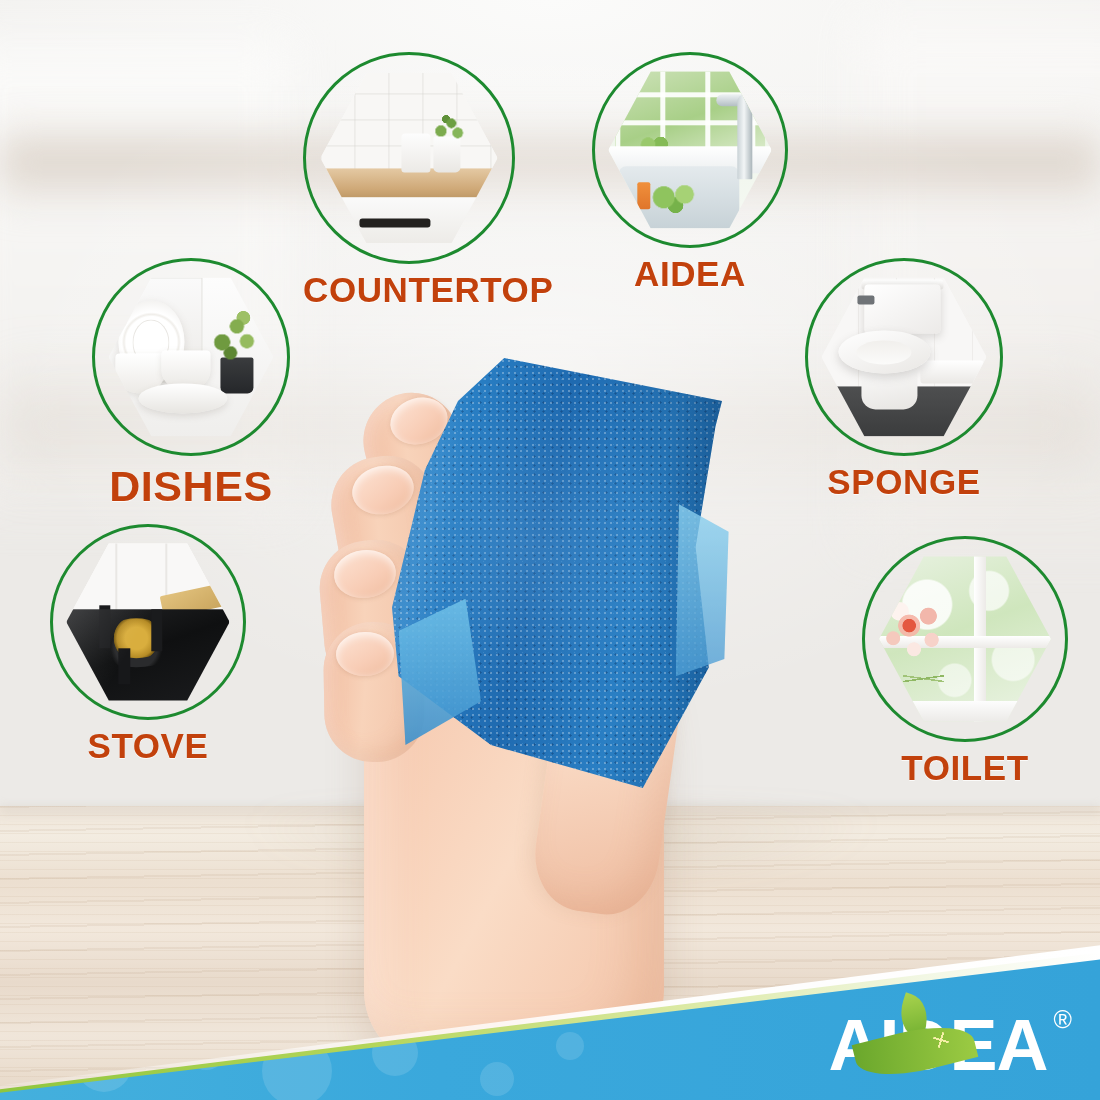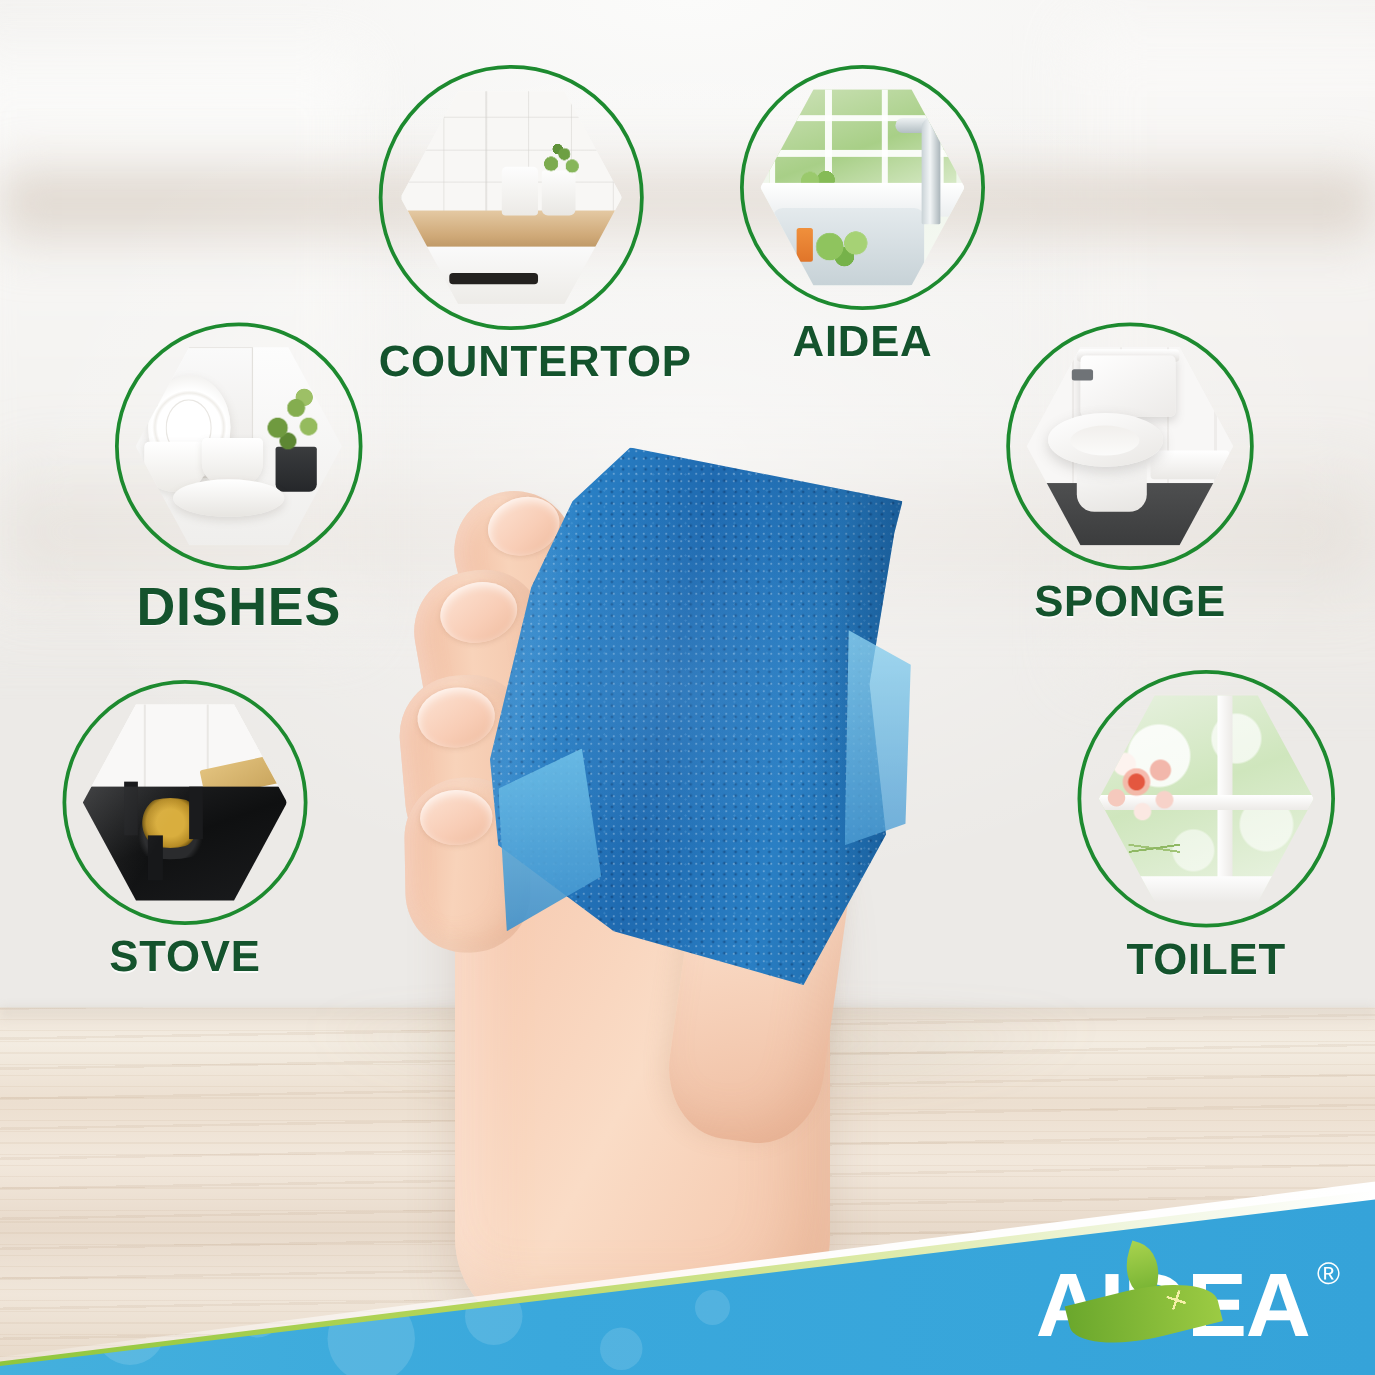--- a/index.html
+++ b/index.html
@@ -194,21 +194,21 @@
   }
   .hex{
     position:absolute;left:50%;top:50%;
     transform:translate(-50%,-50%);
     width:86%;height:86%;
     clip-path:polygon(26% 2%, 74% 2%, 100% 50%, 74% 98%, 26% 98%, 0% 50%);
     overflow:hidden;
   }
   .badge-label{
     text-align:center;
-    color:#14532d;
+    color:#c2410c;
     font-weight:700;
     letter-spacing:.6px;
     font-family:"Liberation Sans", sans-serif;
     text-shadow:0 1px 0 rgba(255,255,255,.8);
     margin-top:6px;
     white-space:nowrap;
   }
 
   
   .scene{position:absolute;inset:0;}
@@ -555,21 +555,21 @@
           <div class="tl-lever"></div>
           <div class="tl-skirt"></div>
           <div class="tl-base"></div>
           <div class="tl-bowl"></div>
         </div>
       </div>
     </div>
     <div class="badge-label" style="font-size:35px;">SPONGE</div>
   </div>
 
-  <div class="badge" style="left:50px;top:544px;width:196px;">
+  <div class="badge" style="left:50px;top:524px;width:196px;">
     <div class="ring" style="width:196px;height:196px;">
       <div class="hex">
         <div class="scene">
           <div class="st-bg"></div>
           <div class="st-back"></div>
           <div class="st-counter"></div>
           <div class="st-board"></div>
           <div class="st-top"></div>
           <div class="st-burner2"></div>
           <div class="st-burner"></div>

